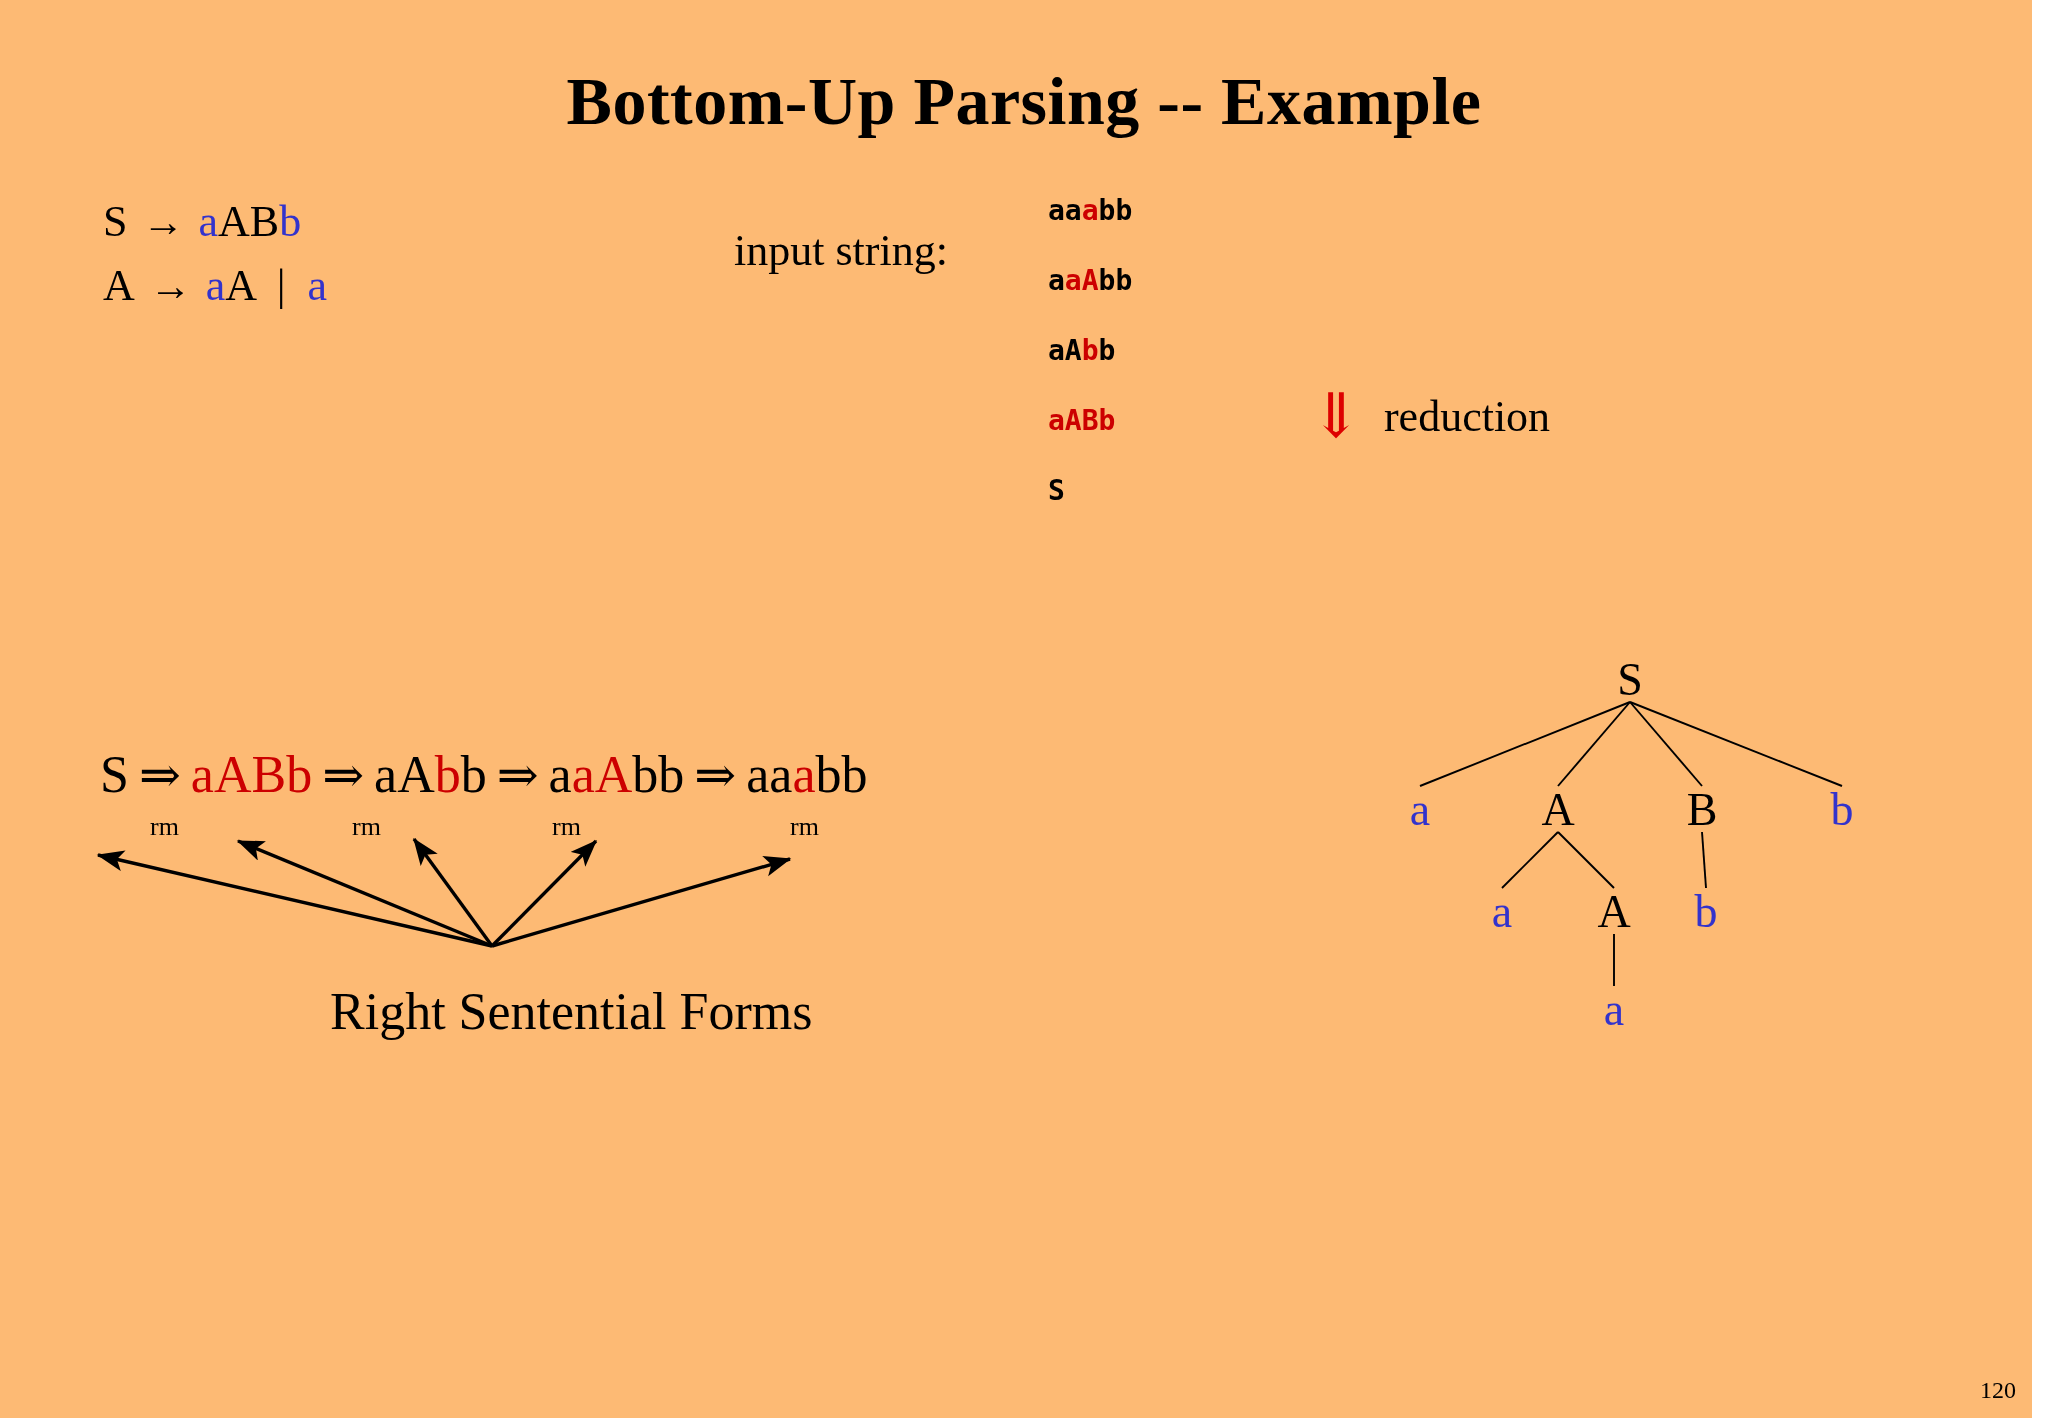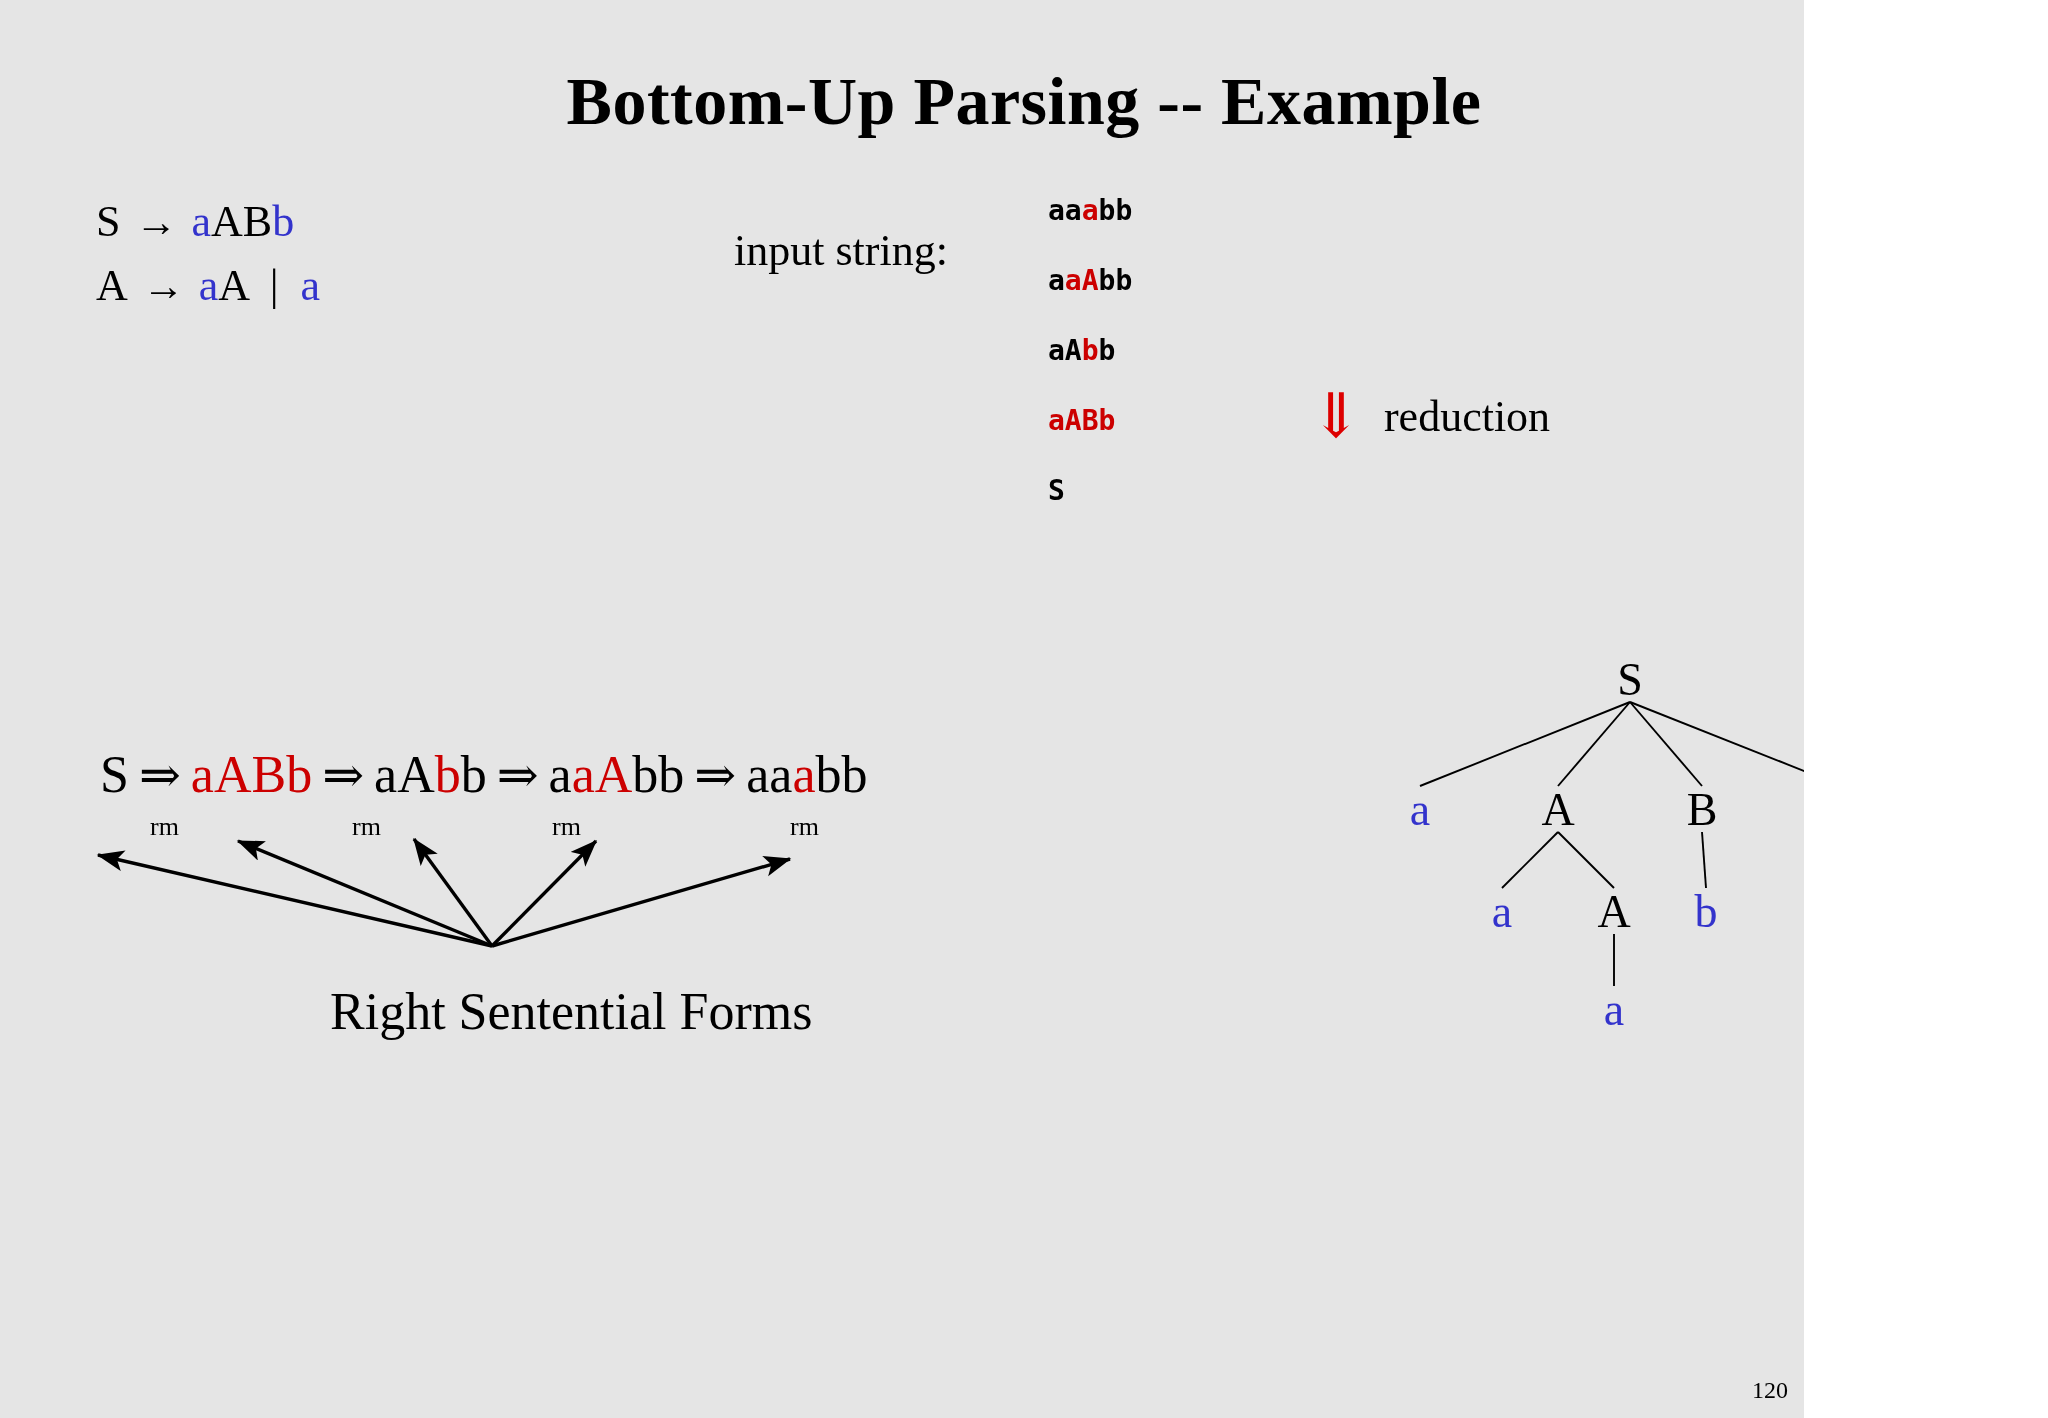--- a/index.html
+++ b/index.html
@@ -2,23 +2,23 @@
 <html><head>
 <meta charset="utf-8">
 <style>
   html, body {
     margin: 0;
     padding: 0;
     background: #ffffff;
   }
   #slide {
     position: relative;
-    width: 1804px;
+    width: 2032px;
     height: 1418px;
-    background: #e5e5e5;
+    background: #fdba74;
     overflow: hidden;
     font-family: "Liberation Serif", "DejaVu Serif", serif;
     color: #000000;
   }
 
   
   .title {
     position: absolute;
     left: 0;
     top: 62px;
@@ -35,20 +35,21 @@
   .grammar {
     position: absolute;
     left: 96px;
     top: 192px;
     font-size: 44px;
     line-height: 60px;
   }
   .grammar-rule {
     white-space: pre;
     margin-bottom: 4px;
+    margin-left: 7px;
   }
   .arrowglyph { font-size: 42px; padding: 0 4px; }
 
   
   .input-label {
     position: absolute;
     left: 734px;
     top: 192px;
     font-size: 44px;
     white-space: nowrap;

